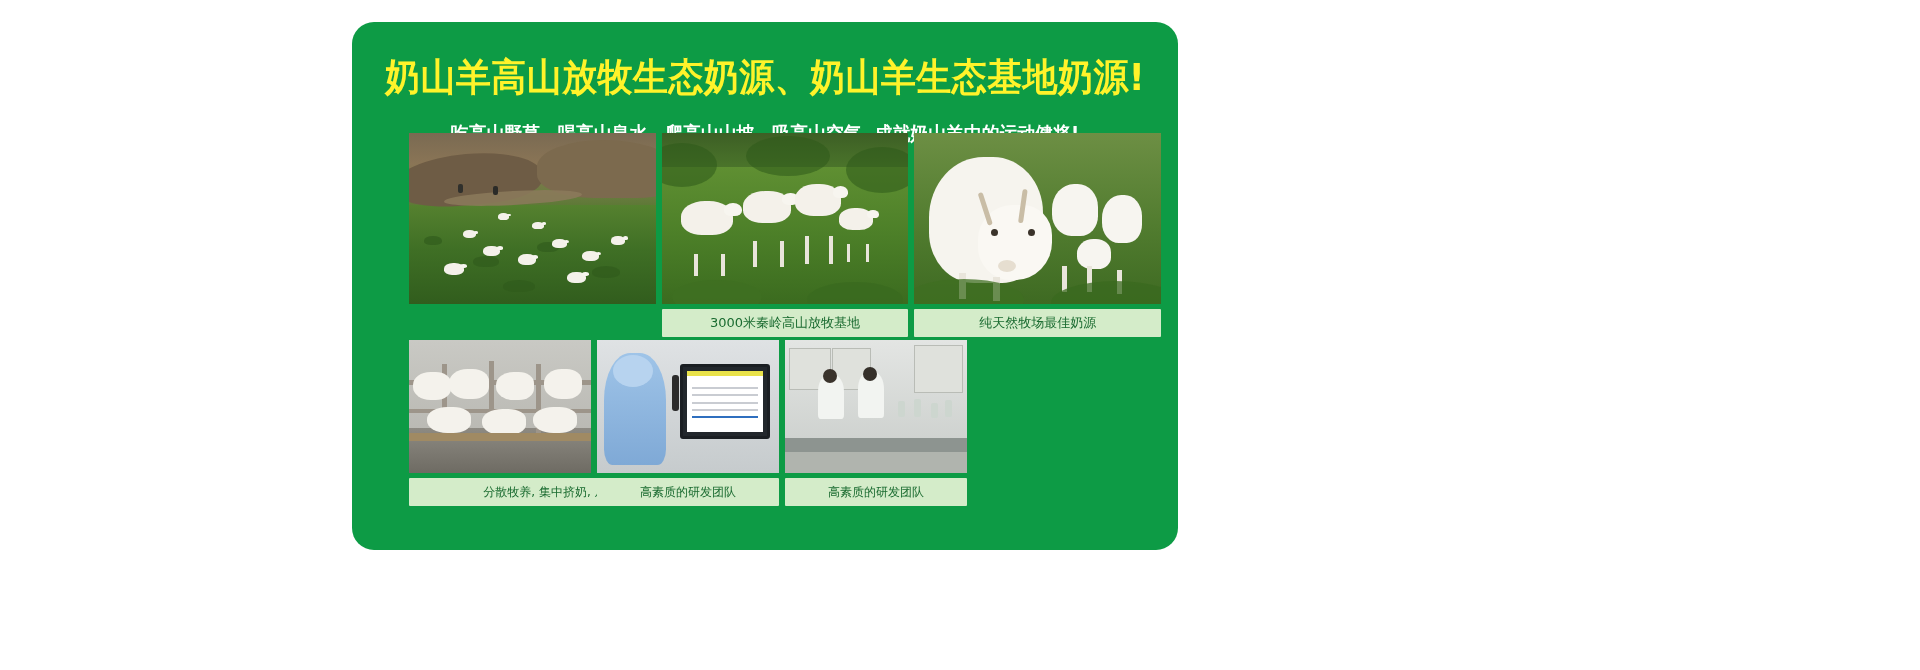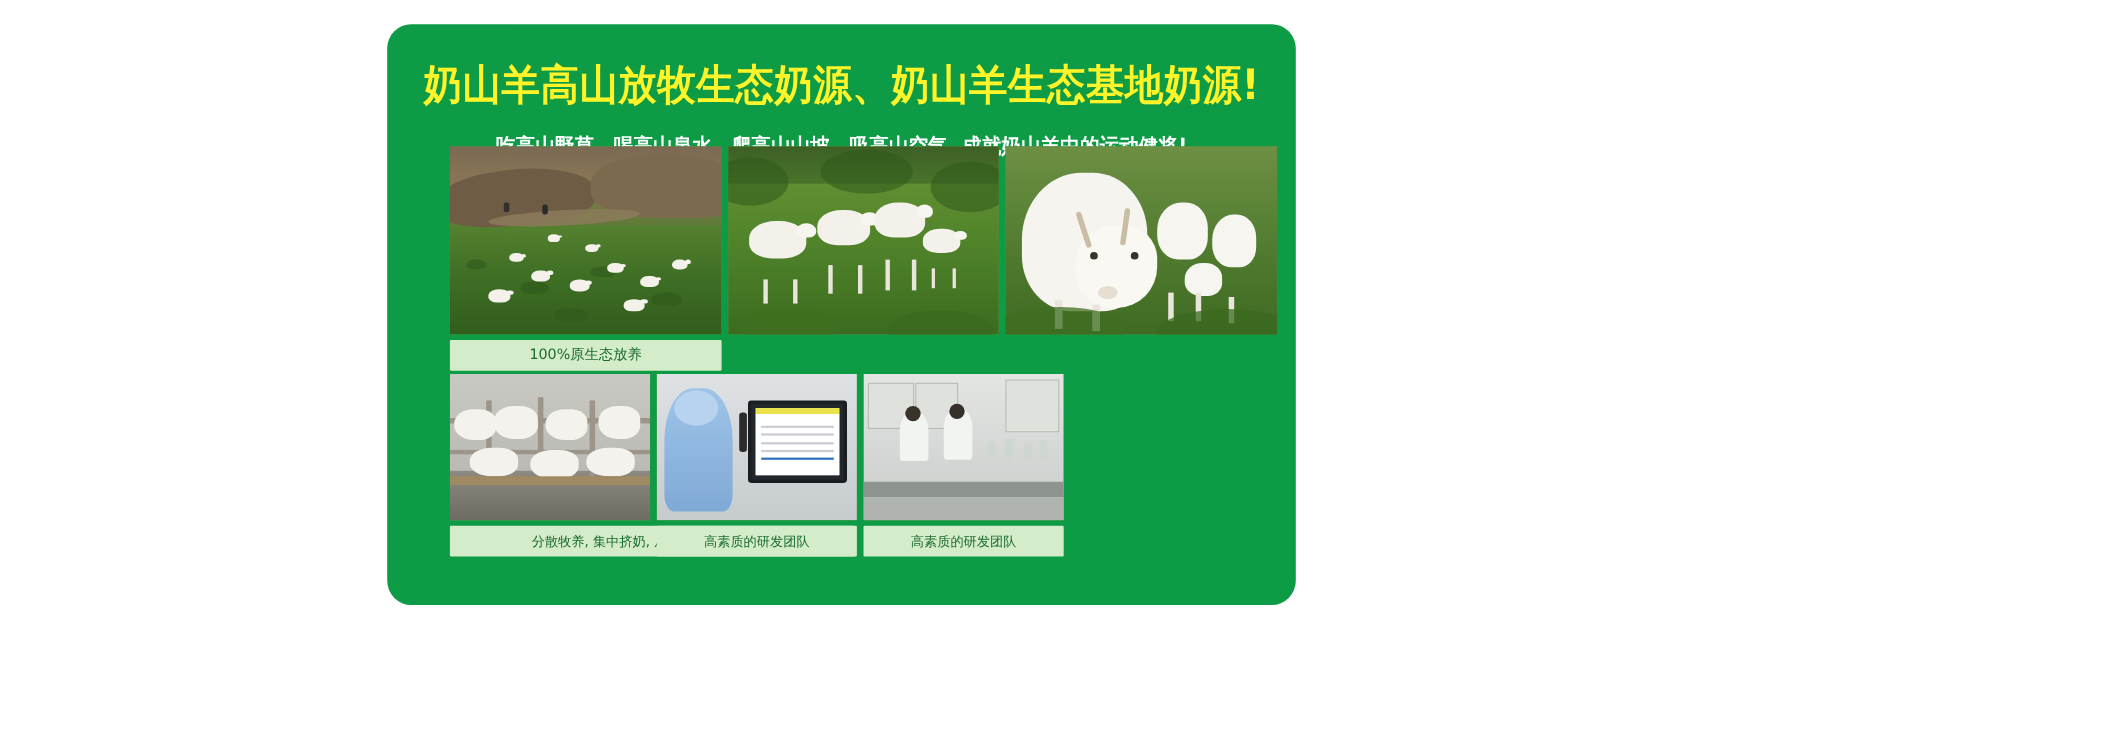--- a/index.html
+++ b/index.html
@@ -205,21 +205,20 @@
           <div class="goat" style="left:58%; top:62%; width:15px; height:9px;"></div>
           <div class="goat" style="left:70%; top:69%; width:17px; height:10px;"></div>
           <div class="goat" style="left:82%; top:60%; width:14px; height:9px;"></div>
           <div class="goat" style="left:22%; top:57%; width:13px; height:8px;"></div>
           <div class="goat" style="left:50%; top:52%; width:12px; height:7px;"></div>
           <div class="goat" style="left:64%; top:81%; width:19px; height:11px;"></div>
           <div class="goat" style="left:36%; top:47%; width:11px; height:7px;"></div>
           <div class="blob" style="left:20%; top:30%; width:5px; height:9px; background:#30302c; border-radius:2px;"></div>
           <div class="blob" style="left:34%; top:31%; width:5px; height:9px; background:#2b2b28; border-radius:2px;"></div>
         </div>
-        <div class="caption">100%原生态放养</div>
       </div>
 
       <div class="cell" style="width:248px;">
         <div class="photo photo-top p2">
           <div class="sky"></div>
           <div class="ground"></div>
           <div class="bush" style="left:-6%; top:6%;  width:70px; height:44px;"></div>
           <div class="bush" style="left:34%; top:2%;  width:84px; height:40px;"></div>
           <div class="bush" style="right:-4%;top:8%;  width:72px; height:46px;"></div>
           <div class="goat" style="left:8%;  top:40%; width:52px; height:34px;"></div>
@@ -230,20 +229,21 @@
           <div class="leg" style="left:48%; top:63%; width:4px; height:26px;"></div>
           <div class="goat" style="left:54%; top:30%; width:46px; height:32px;"></div>
           <div class="leg" style="left:58%; top:60%; width:4px; height:28px;"></div>
           <div class="leg" style="left:68%; top:60%; width:4px; height:28px;"></div>
           <div class="goat" style="left:72%; top:44%; width:34px; height:22px;"></div>
           <div class="leg" style="left:75%; top:65%; width:3px; height:18px;"></div>
           <div class="leg" style="left:83%; top:65%; width:3px; height:18px;"></div>
           <div class="bush" style="left:4%;  bottom:-6%; width:90px; height:34px; background:#3f6f22; opacity:.8;"></div>
           <div class="bush" style="right:2%; bottom:-8%; width:96px; height:36px; background:#3a6a1f; opacity:.8;"></div>
         </div>
+        <div class="caption">3000米秦岭高山放牧基地</div>
       </div>
 
       <div class="cell" style="width:248px;">
         <div class="photo photo-top p3">
           <div class="sky"></div>
           <div class="bigGoat"></div>
           <div class="head"></div>
           <div class="horn" style="left:30%; top:34%; transform:rotate(-18deg);"></div>
           <div class="horn" style="left:42%; top:33%; transform:rotate(8deg);"></div>
           <div class="blob" style="left:31%; top:56%; width:7px; height:7px; background:#3a332a;"></div>
@@ -253,20 +253,21 @@
           <div class="kid" style="left:76%; top:36%; width:40px; height:48px;"></div>
           <div class="kid" style="left:66%; top:62%; width:34px; height:30px;"></div>
           <div class="leg" style="left:60%; top:78%; width:5px; height:26px;"></div>
           <div class="leg" style="left:70%; top:78%; width:5px; height:26px;"></div>
           <div class="leg" style="left:82%; top:80%; width:5px; height:24px;"></div>
           <div class="leg" style="left:18%; top:82%; width:7px; height:26px;"></div>
           <div class="leg" style="left:32%; top:84%; width:7px; height:24px;"></div>
           <div class="blob" style="left:-4%; bottom:-10%; width:120px; height:42px; background:#3f6f22; opacity:.75;"></div>
           <div class="blob" style="right:-8%; bottom:-12%; width:130px; height:44px; background:#3a6a1f; opacity:.75;"></div>
         </div>
+        <div class="caption">纯天然牧场最佳奶源</div>
       </div>
 
     </div>
 
     <div class="grid grid-bottom">
 
       <div class="cell" style="width:182px;">
         <div class="photo photo-bottom p4">
           <div class="sky"></div>
           <div class="floor"></div>

